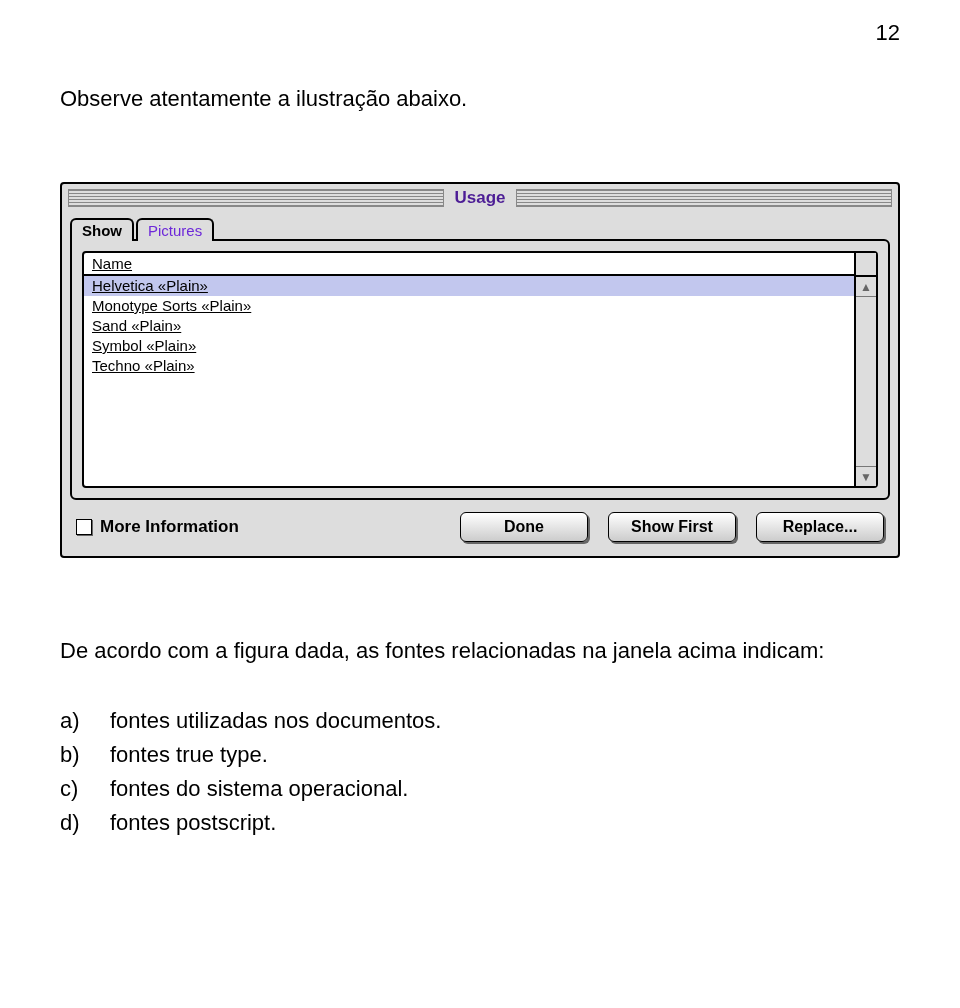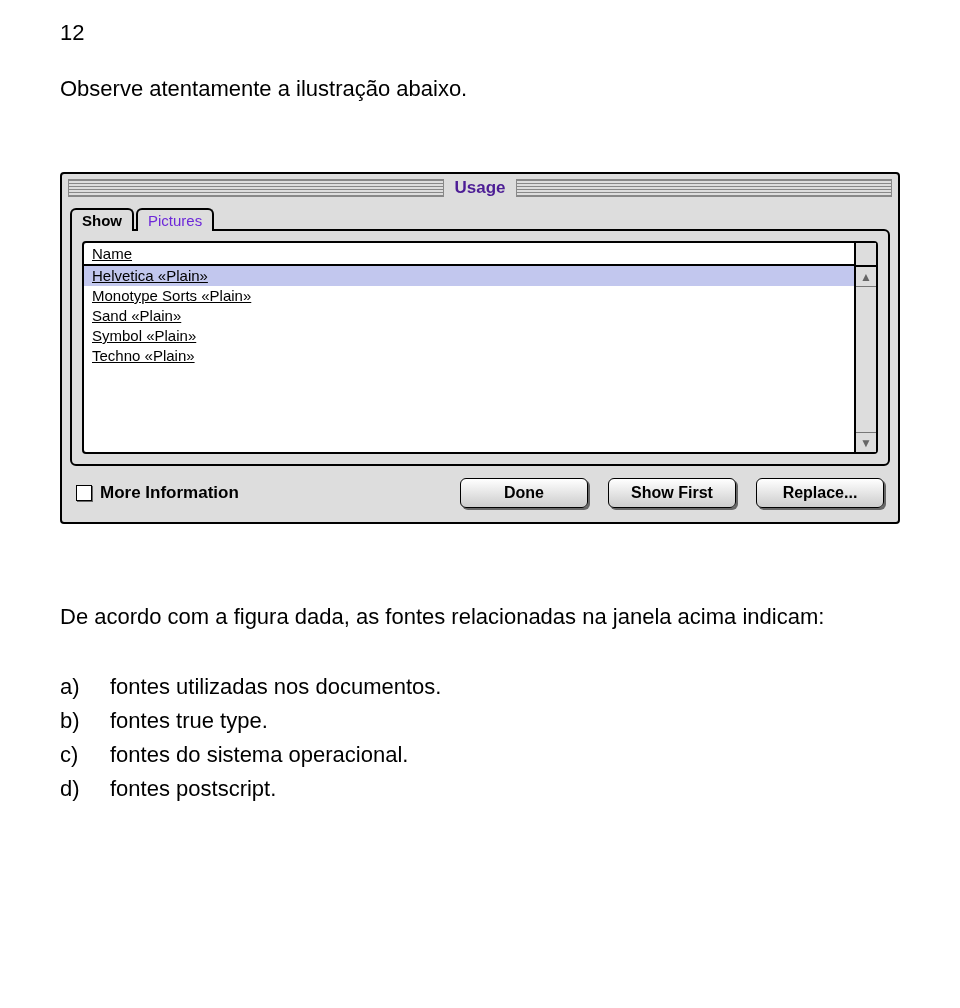--- a/index.html
+++ b/index.html
@@ -8,23 +8,23 @@
     padding: 0;
     background: #ffffff;
     font-family: Arial, Helvetica, sans-serif;
     width: 960px;
     height: 1008px;
   }
   .page {
     padding: 20px 60px 0 60px;
   }
   .page-number {
-    text-align: left;
-    font-size: 22px;
-    margin-bottom: 30px;
+    text-align: right;
+    font-size: 22px;
+    margin-bottom: 40px;
   }
   .question-heading {
     text-decoration: underline;
     font-weight: bold;
     font-size: 22px;
     margin-bottom: 28px;
   }
   .question-intro {
     font-size: 22px;
     margin-bottom: 70px;
@@ -110,21 +110,21 @@
     flex-direction: column;
     text-decoration: underline;
   }
   .list-header {
     border-bottom: 2px solid #000;
     padding: 2px 8px;
     font-family: "Comic Sans MS", "Chalkboard", cursive, sans-serif;
     font-size: 15px;
   }
   .list-body {
-    height: 186px;
+    height: 210px;
     overflow: hidden;
   }
   .list-row {
     font-family: "Comic Sans MS", "Chalkboard", cursive, sans-serif;
     font-size: 15px;
     padding: 0 8px;
     line-height: 20px;
     white-space: nowrap;
   }
   .list-row.selected {

